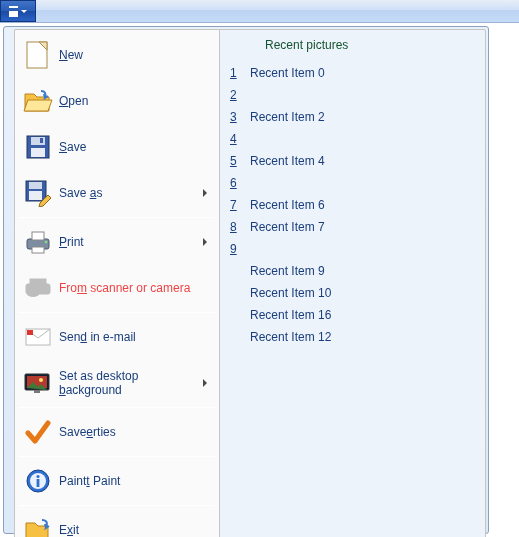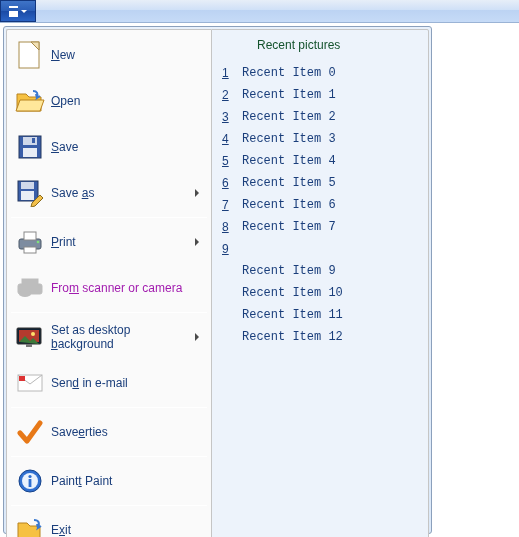--- a/index.html
+++ b/index.html
@@ -43,27 +43,28 @@
   }
   .app-dd {
     width: 0; height: 0;
     border-left: 3px solid transparent;
     border-right: 3px solid transparent;
     border-top: 3px solid #fff;
   }
   .menu-panel {
     position: relative;
     margin: 3px;
-    width: 429px;
+    width: 486px;
     height: 508px;
     background: linear-gradient(to bottom, #e9f1fb 0%, #dce9f9 100%);
     border: 1px solid #8ba0bc;
     border-radius: 3px;
     display: flex;
     flex-direction: column;
+    padding-left: 8px;
   }
   .menu-body {
     flex: 1;
     display: flex;
     margin: 2px;
   }
   .left-col {
     width: 205px;
     background: #fafafa;
     border: 1px solid #c5c5c5;
@@ -79,21 +80,21 @@
     padding: 6px 10px;
   }
   .mitem {
     display: flex;
     align-items: center;
     height: 46px;
     padding: 0 6px 0 6px;
     cursor: default;
     position: relative;
   }
-  .mitem.disabled .mlabel { color: #a21caf; }
+  .mitem.disabled .mlabel { color: #ef4444; }
   .micon {
     width: 34px;
     display: flex;
     align-items: center;
     justify-content: center;
   }
   .mlabel {
     color: #1a3e7b;
     padding-left: 4px;
     flex: 1;
@@ -124,21 +125,21 @@
     height: 22px;
     color: #1a3e7b;
   }
   .rnum {
     width: 14px;
     text-decoration: underline;
     color: #1a3e7b;
     text-align: left;
   }
   .rnum.empty { text-decoration: none; }
-  .rlabel { padding-left: 6px; font-family: Liberation Mono, monospace; }
+  .rlabel { padding-left: 6px; }
   svg { display: block; }
 </style>
 </head>
 <body>
 
 <div class="titlebar">
   <div class="app-btn">
     <span class="app-btn-glyph"></span>
     <span class="app-dd"></span>
   </div>
@@ -208,41 +209,41 @@
               <rect x="3" y="8" width="24" height="10" rx="2" fill="#bdbdbd" stroke="#bdbdbd"></rect>
               <ellipse cx="10" cy="18" rx="6" ry="3" fill="#bdbdbd"></ellipse>
               <rect x="7" y="3" width="16" height="6" fill="#bdbdbd" stroke="#bdbdbd"></rect>
             </svg>
           </span>
           <span class="mlabel"><span>Fro</span><span class="u">m</span><span> scanner or camera</span></span>
         </div>
         <div class="sep"></div>
         <div class="mitem">
           <span class="micon">
+            <svg width="28" height="20">
+              <rect x="2" y="2" width="24" height="16" fill="#fff" stroke="#b8b8b8"></rect>
+              <polyline points="2,2 14,11 26,2" fill="none" stroke="#b8b8b8"></polyline>
+              <rect x="3" y="3" width="6" height="5" fill="#d33"></rect>
+            </svg>
+          </span>
+          <span class="mlabel"><span>Sen</span><span class="u">d</span><span> in e-mail</span></span>
+        </div>
+        <div class="mitem">
+          <span class="micon">
             <svg width="30" height="24">
               <rect x="2" y="3" width="24" height="16" rx="1" fill="#123" stroke="#333"></rect>
               <rect x="4" y="5" width="20" height="12" fill="#b43a2e"></rect>
               <circle cx="18" cy="9" r="2" fill="#ffe06b"></circle>
               <path d="M4 17 l6 -6 l5 5 l3 -3 l6 6 z" fill="#3d7a3a"></path>
               <rect x="11" y="19" width="6" height="3" fill="#777"></rect>
             </svg>
           </span>
           <span class="mlabel"><span>Set as desktop </span><span class="u">b</span><span>ackground</span></span>
           <span class="subarrow"></span>
         </div>
-        <div class="mitem">
-          <span class="micon">
-            <svg width="28" height="20">
-              <rect x="2" y="2" width="24" height="16" fill="#fff" stroke="#b8b8b8"></rect>
-              <polyline points="2,2 14,11 26,2" fill="none" stroke="#b8b8b8"></polyline>
-              <rect x="3" y="3" width="6" height="5" fill="#d33"></rect>
-            </svg>
-          </span>
-          <span class="mlabel"><span>Sen</span><span class="u">d</span><span> in e-mail</span></span>
-        </div>
         <div class="sep"></div>
         <div class="mitem">
           <span class="micon">
             <svg width="26" height="26">
               <path d="M3 14 l7 8 l13 -18" fill="none" stroke="#e77817" stroke-width="5" stroke-linecap="round" stroke-linejoin="round"></path>
             </svg>
           </span>
           <span class="mlabel"><span>Save</span><span class="u">e</span><span>rties</span></span>
         </div>
         <div class="sep"></div>
@@ -270,37 +271,34 @@
       </div>
     <div class="right-col">
       <div class="rheader">Recent pictures</div>
       <div id="recent-list">
           <div class="ritem">
             <span class="rnum">1</span>
             <span class="rlabel">Recent Item 0</span>
           </div>
           <div class="ritem">
             <span class="rnum">2</span>
-            <span class="rlabel">Recent Item 1</span>
           </div>
           <div class="ritem">
             <span class="rnum">3</span>
             <span class="rlabel">Recent Item 2</span>
           </div>
           <div class="ritem">
             <span class="rnum">4</span>
-            <span class="rlabel">Recent Item 3</span>
           </div>
           <div class="ritem">
             <span class="rnum">5</span>
             <span class="rlabel">Recent Item 4</span>
           </div>
           <div class="ritem">
             <span class="rnum">6</span>
-            <span class="rlabel">Recent Item 5</span>
           </div>
           <div class="ritem">
             <span class="rnum">7</span>
             <span class="rlabel">Recent Item 6</span>
           </div>
           <div class="ritem">
             <span class="rnum">8</span>
             <span class="rlabel">Recent Item 7</span>
           </div>
           <div class="ritem">
@@ -309,21 +307,21 @@
           <div class="ritem">
             <span class="rnum empty"></span>
             <span class="rlabel">Recent Item 9</span>
           </div>
           <div class="ritem">
             <span class="rnum empty"></span>
             <span class="rlabel">Recent Item 10</span>
           </div>
           <div class="ritem">
             <span class="rnum empty"></span>
-            <span class="rlabel">Recent Item 11</span>
+            <span class="rlabel">Recent Item 16</span>
           </div>
           <div class="ritem">
             <span class="rnum empty"></span>
             <span class="rlabel">Recent Item 12</span>
           </div>
         </div>
     </div>
   </div>
 </div>
 

